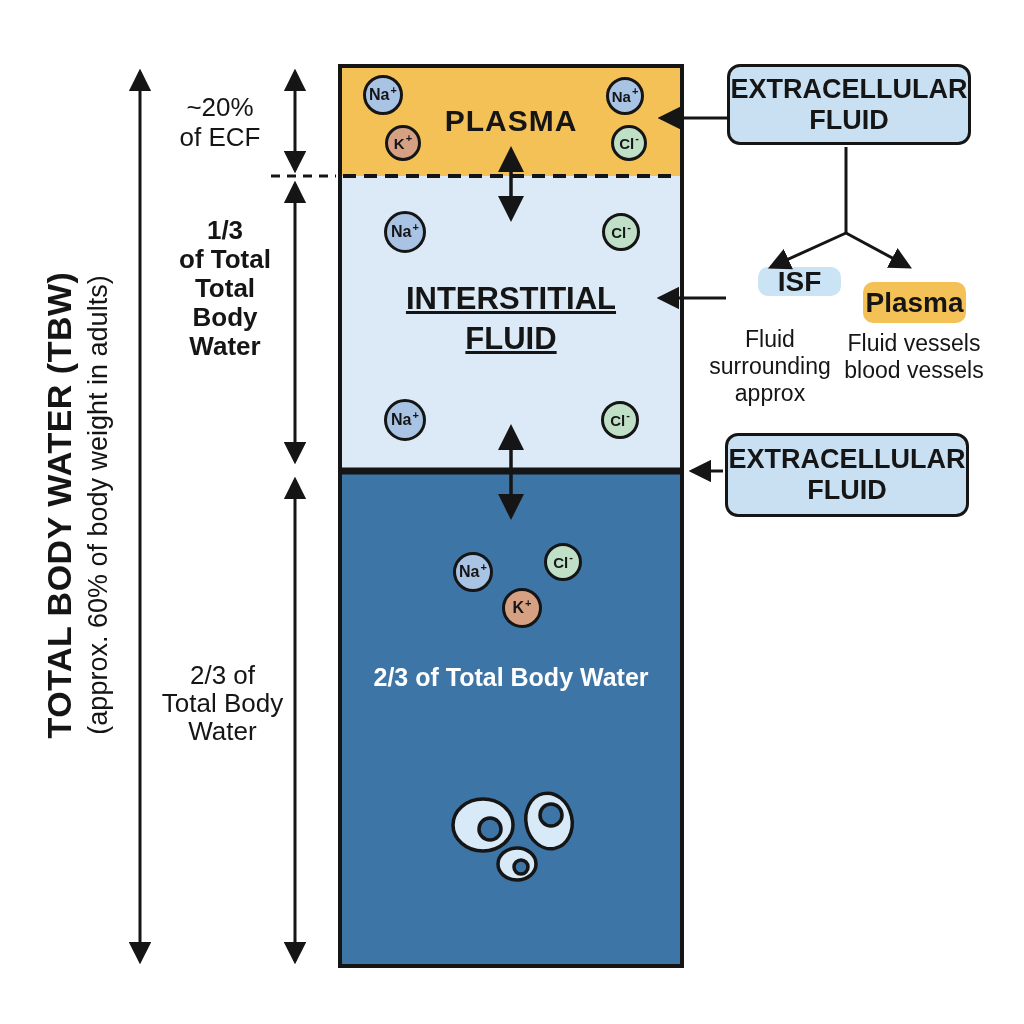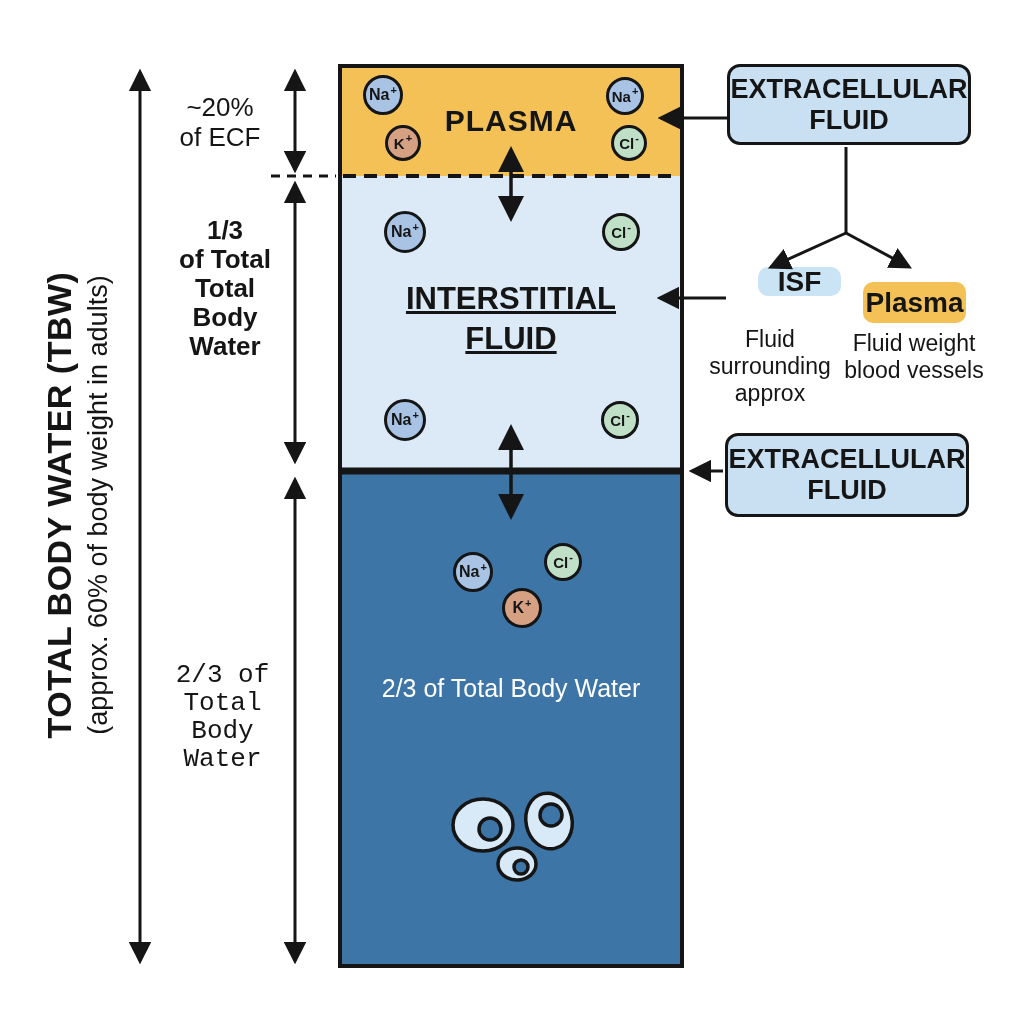--- a/index.html
+++ b/index.html
@@ -18,21 +18,21 @@
           border:4px solid var(--ink,#151515);box-sizing:border-box;display:flex;flex-direction:column;}
   .comp{width:100%;}
   .comp.plasma{height:108px;background:var(--plasma,#F3C156);}
   .comp.inter{height:295px;background:var(--interstitial,#DBEAF6);}
   .comp.icf{flex:1;background:var(--icf,#3E75A7);}
   .comp-title{position:absolute;left:340px;width:342px;text-align:center;font-weight:800;}
   .plasma-title{top:104px;font-size:30px;letter-spacing:1px;}
   .inter-title{top:279px;font-size:31px;line-height:40px;text-decoration:underline;}
   .inter-sub{display:block;font-size:25px;font-weight:400;margin-top:5px;}
   .icf-title{top:659px;font-size:31px;line-height:36px;color:#fff;}
-  .icf-sub{display:block;font-size:25px;font-weight:400;margin-top:11px;color:#fff;}
+  .icf-sub{display:block;font-size:25px;font-weight:700;margin-top:0;color:#fff;}
   .comp-title span{display:block;}
   
   .ion{position:absolute;border:3px solid var(--ink,#151515);border-radius:50%;
        display:flex;align-items:center;justify-content:center;font-weight:700;font-size:16px;
        box-sizing:border-box;line-height:1;z-index:4;}
   .ion.s{font-size:15px;}
   .ion.na{background:var(--na_ion,#A9C3E4);}
   .ion.k{background:var(--k_ion,#D6A183);}
   .ion.cl{background:var(--cl_ion,#BFDFC7);}
   .chg{font-size:11px;font-weight:800;margin-left:1px;transform:translateY(-5px);}
@@ -61,21 +61,21 @@
   <div class="frac" style="left:160px;top:92px;width:120px;">
     <span>~20%</span>
     <span>of ECF</span>
   </div>
   <div class="frac" style="left:160px;top:216px;width:130px;line-height:29px;font-weight:bold;">
     <span>1/3</span>
     <span>of Total</span>
     <span>Total Body</span>
     <span>Water</span>
   </div>
-  <div class="frac" style="left:155px;top:661px;width:135px;line-height:28px;font-family:Liberation Mono, monospace;">
+  <div class="frac" style="left:155px;top:661px;width:135px;line-height:28px;">
     <span>2/3 of</span>
     <span>Total Body</span>
     <span>Water</span>
   </div>
 
   <div class="column">
     <div class="comp plasma"></div>
     <div class="comp inter"></div>
     <div class="comp icf"></div>
   </div>
@@ -141,21 +141,21 @@
     <span>FLUID</span>
   </div>
   <div class="pill isf" style="left:728px;top:267px;width:83px;height:29px;margin-left:30px;">ISF</div>
   <div class="desc" style="left:695px;top:326px;width:150px;">
     <span>Fluid</span>
     <span>surrounding</span>
     <span>approx</span>
   </div>
   <div class="pill plasma" style="left:863px;top:282px;width:103px;height:41px;">Plasma</div>
   <div class="desc" style="left:838px;top:330px;width:152px;">
-    <span>Fluid weight</span>
+    <span>Fluid vessels</span>
     <span>blood vessels</span>
   </div>
   <div class="ecf-box" style="left:725px;top:433px;width:244px;height:84px;">
     <span>EXTRACELLULAR</span>
     <span>FLUID</span>
   </div>
 
   <svg class="overlay" width="1024" height="1024" viewBox="0 0 1024 1024">
     <defs>
       <marker id="ahE" viewBox="0 0 10 10" refX="8.5" refY="5" markerWidth="7.5" markerHeight="7.5" orient="auto">

